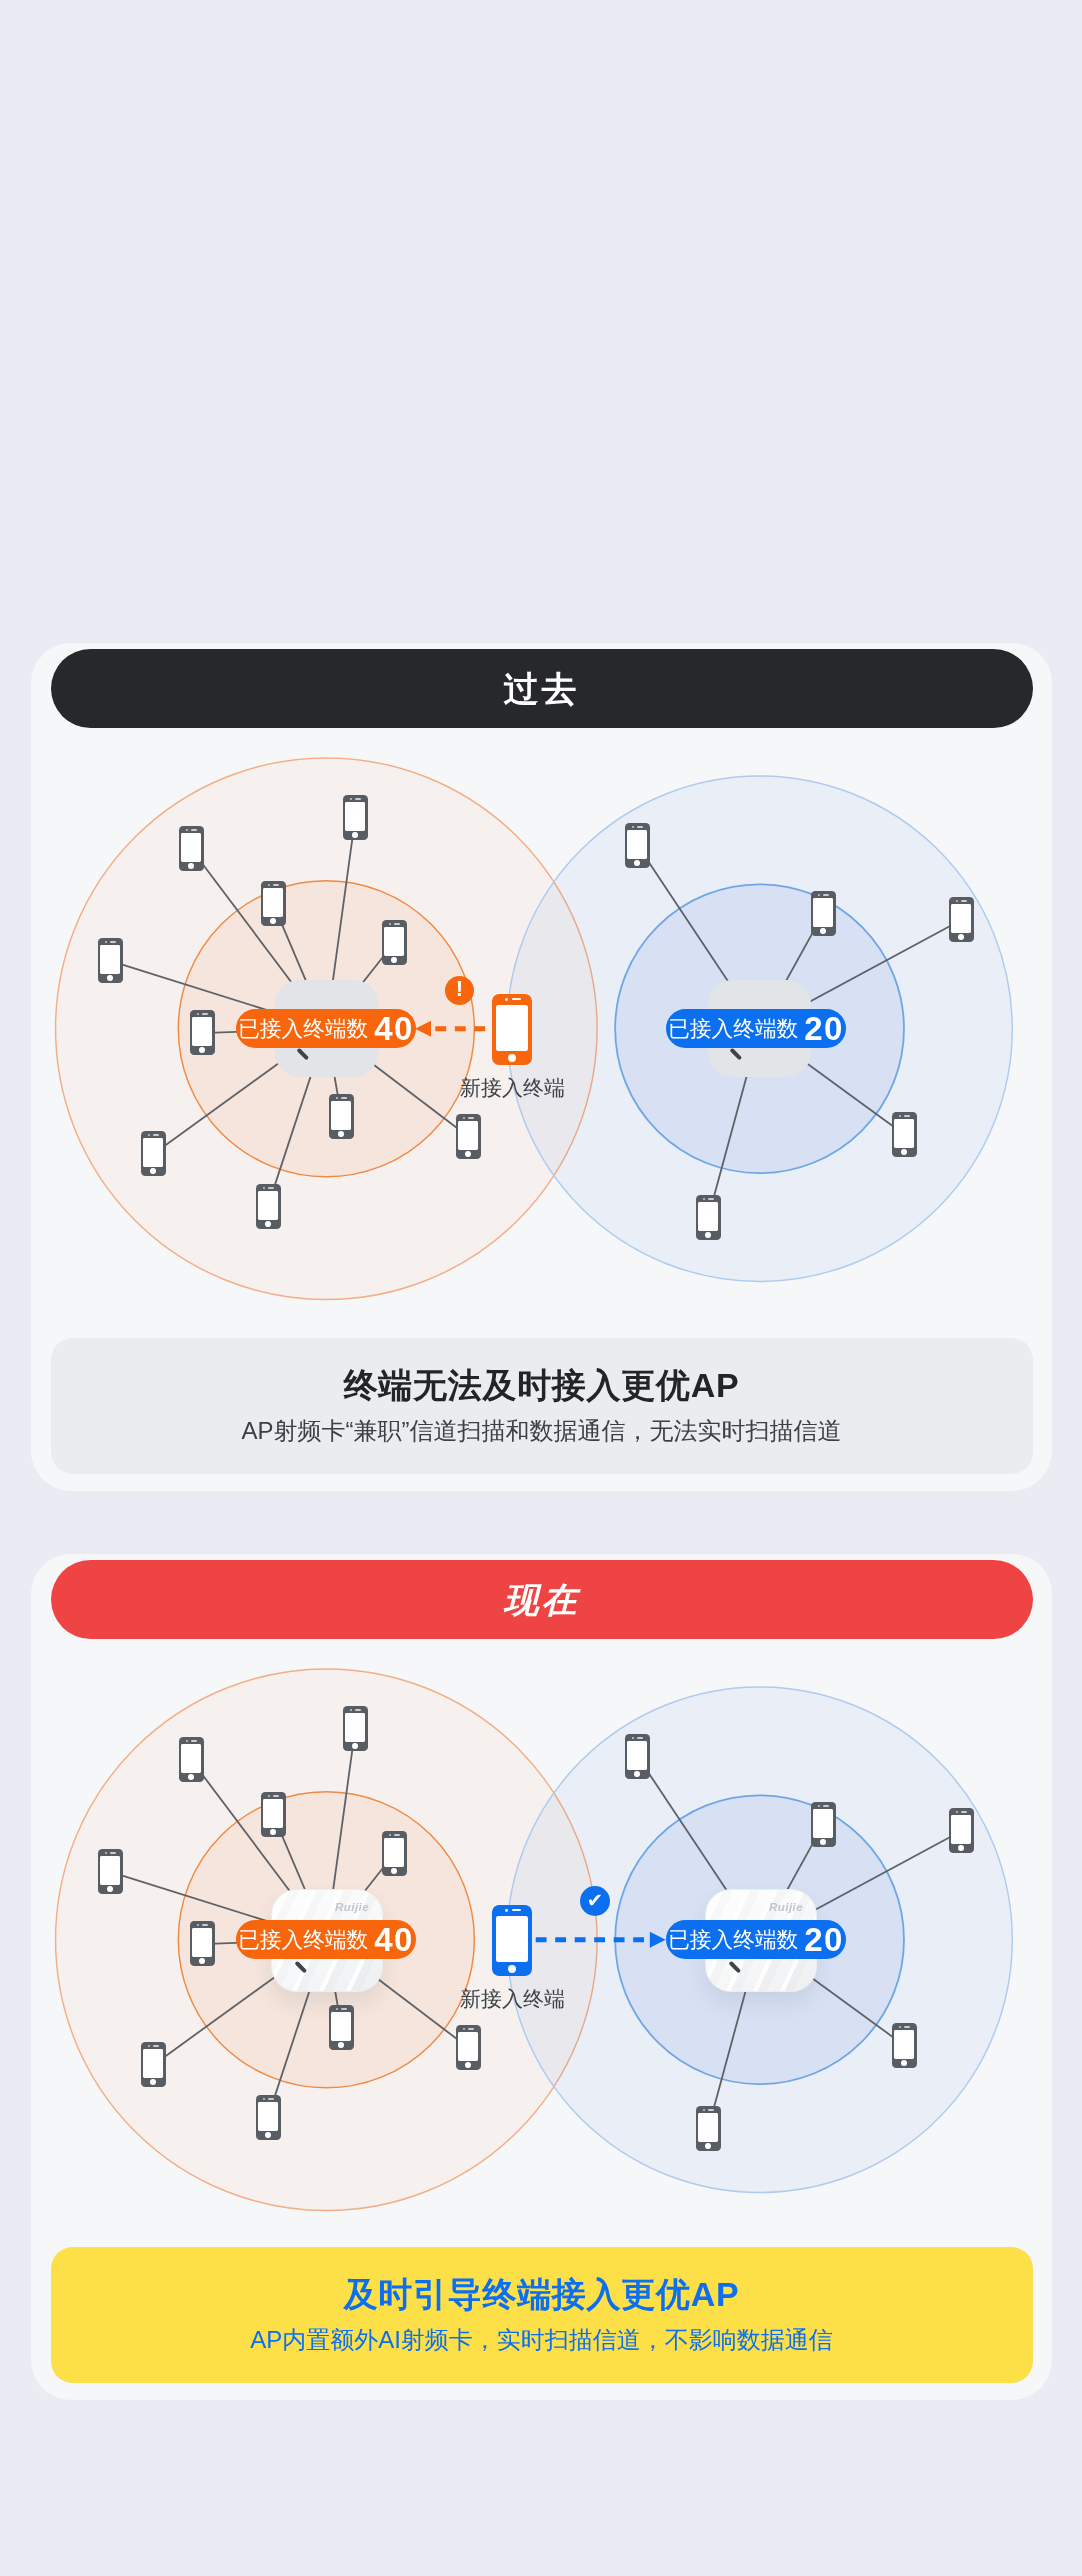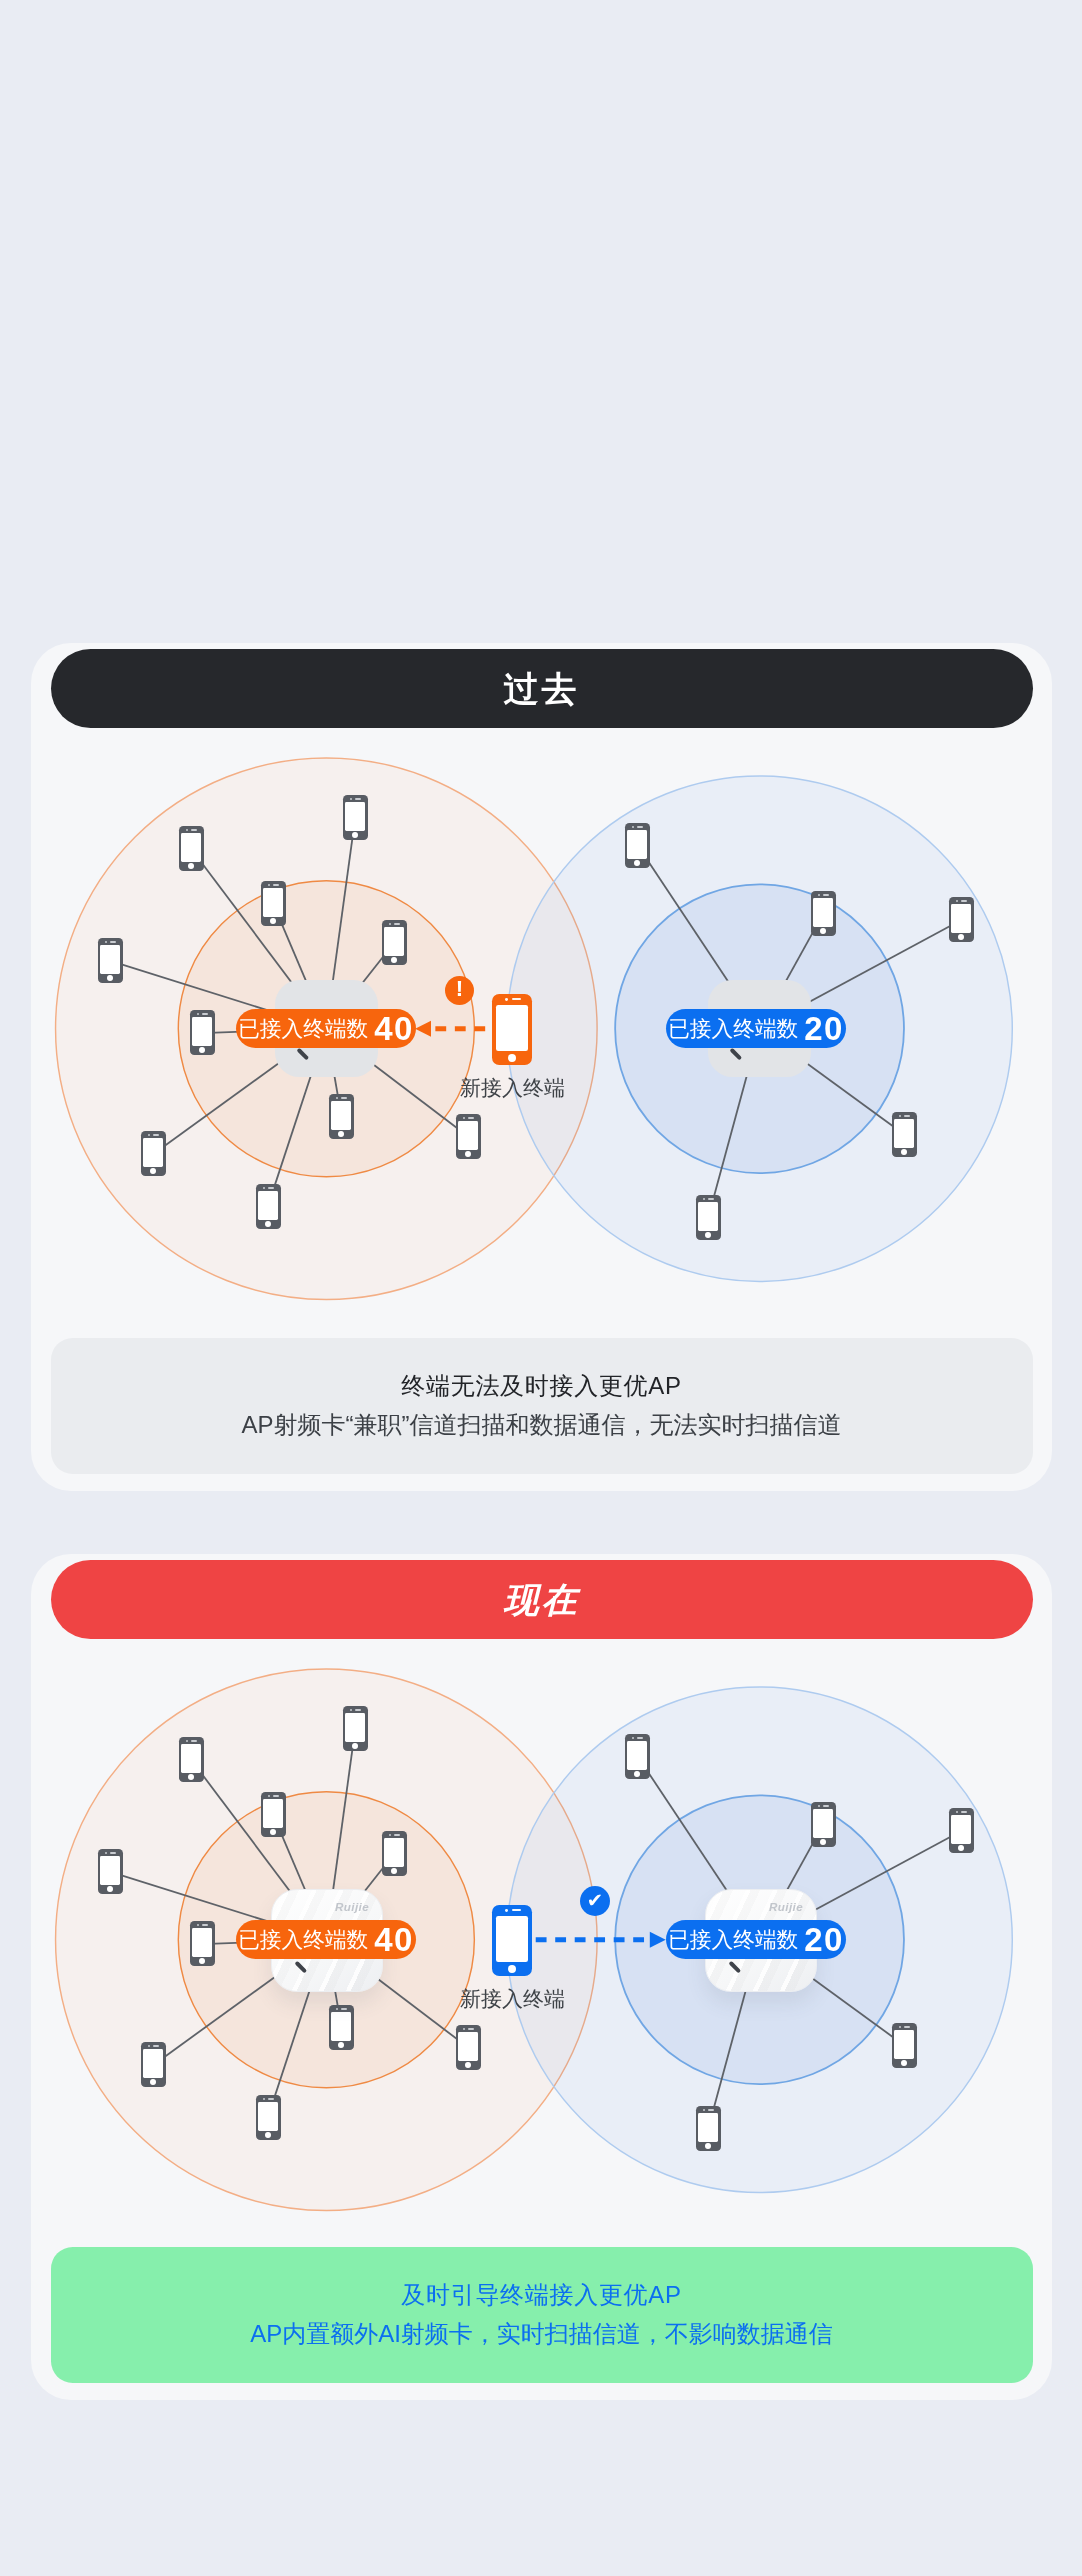--- a/index.html
+++ b/index.html
@@ -26,22 +26,22 @@
     color:#ffffff;font-size:35px;font-weight:700;letter-spacing:2.9px;line-height:1;
   }
   .illus{position:absolute;inset:0;z-index:1;}
   .illus svg{position:absolute;left:0;top:0;}
   .caption{
     position:absolute;left:19.5px;bottom:17.3px;width:982px;height:136px;
     border-radius:21.7px;display:flex;flex-direction:column;align-items:center;
     justify-content:center;gap:11.6px;z-index:6;
   }
   .caption-past{background:#EAECEF;}
-  .caption-now{background:#86efac;}
-  .cap-title{font-size:24px;font-weight:400;letter-spacing:0.7px;line-height:1.15;}
+  .caption-now{background:#fde047;}
+  .cap-title{font-size:34px;font-weight:700;letter-spacing:0.7px;line-height:1.15;}
   .caption-past .cap-title{color:#222428;}
   .caption-now .cap-title{color:#0B6FF0;}
   .cap-sub{font-size:24px;font-weight:400;line-height:1.2;}
   .caption-past .cap-sub{color:#3C4046;}
   .caption-now .cap-sub{color:#0B6FF0;}
 
   
   .phone{
     position:absolute;width:24.5px;height:45px;background:#585C63;border-radius:4.3px;
     z-index:2;

